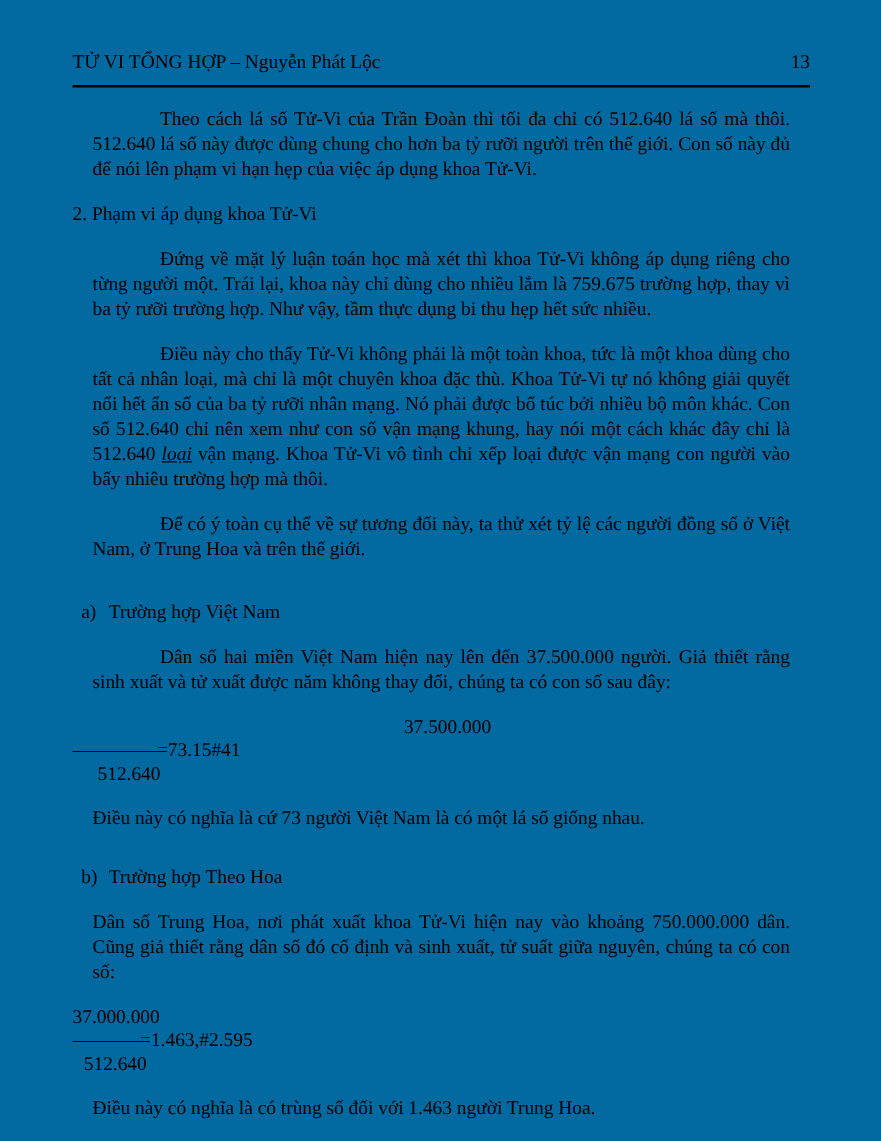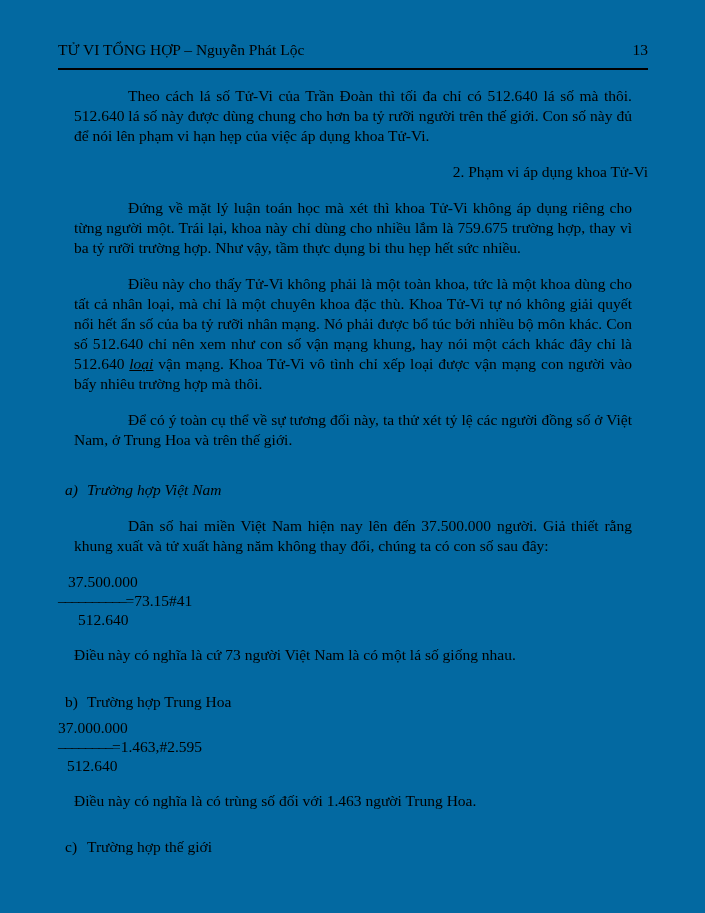--- a/index.html
+++ b/index.html
@@ -35,41 +35,40 @@
     margin: 9px 0 6px 0;
   }
   p.body-par {
     margin: 16px;
     text-align: justify;
   }
   .indent { text-indent: 54px; }
   .h-section {
     margin: 6px 0 4px 0;
     line-height: 20px;
-    text-align: right;
   }
   .h-case {
     margin: 0;
     line-height: 20px;
   }
   .h-case .marker {
     display: inline-block;
     margin-left: 7px;
     width: 22px;
   }
-  .mt-case-a { margin-top: 30px; font-style: italic; }
+  .mt-case-a { margin-top: 30px; }
   .mt-case-b { margin-top: 27px; }
   .mt-case-c { margin-top: 26px; }
   .mt-par { margin-top: 3px; }
   .mt-par-b { margin-top: 4px; }
   .fraction {
     line-height: 19px;
     margin-top: 4px;
   }
-  .fraction .num-a { padding-left: 10px; }
+  .fraction .num-a { padding-left: 10px; text-align: center; }
   .fraction .den-a { padding-left: 20px; }
   .fraction-b { margin-top: 6px; }
   .fraction-b .den-b { padding-left: 9px; }
   .bar {
     letter-spacing: -1px;
   }
   .conclusion { margin-top: 5px; }
   .emph {
     font-style: italic;
     text-decoration: underline;
@@ -91,32 +90,33 @@
   <p class="h-section">2. Phạm vi áp dụng khoa Tử-Vi</p>
 
   <p class="body-par indent">Đứng về mặt lý luận toán học mà xét thì khoa Tử-Vi không áp dụng riêng cho từng người một. Trái lại, khoa này chỉ dùng cho nhiều lắm là 759.675 trường hợp, thay vì ba tỷ rưỡi trường hợp. Như vậy, tầm thực dụng bi thu hẹp hết sức nhiều.</p>
 
   <p class="body-par indent"><span>Điều này cho thấy Tử-Vi không phải là một toàn khoa, tức là một khoa dùng cho tất cả nhân loại, mà chỉ là một chuyên khoa đặc thù. Khoa Tử-Vi tự nó không giải quyết nổi hết ẩn số của ba tỷ rưỡi nhân mạng. Nó phải được bổ túc bởi nhiều bộ môn khác. Con số 512.640 chỉ nên xem như con số vận mạng khung, hay nói một cách khác đây chỉ là 512.640 </span><span class="emph">loại</span><span> vận mạng. Khoa Tử-Vi vô tình chỉ xếp loại được vận mạng con người vào bấy nhiêu trường hợp mà thôi.</span></p>
 
   <p class="body-par indent">Để có ý toàn cụ thể về sự tương đối này, ta thử xét tỷ lệ các người đồng số ở Việt Nam, ở Trung Hoa và trên thế giới.</p>
 
   <p class="h-case mt-case-a"><span class="marker">a)</span><span>Trường hợp Việt Nam</span></p>
 
-  <p class="body-par indent mt-par">Dân số hai miền Việt Nam hiện nay lên đến 37.500.000 người. Giả thiết rằng khung xuất và tử xuất hàng năm không thay đổi, chúng ta có con số sau đây:</p>
+  <p class="body-par indent mt-par">Dân số hai miền Việt Nam hiện nay lên đến 37.500.000 người. Giả thiết rằng sinh xuất và tử xuất được năm không thay đổi, chúng ta có con số sau đây:</p>
 
   <div class="fraction">
     <div class="num-a">37.500.000</div>
     <div><span class="bar">––––––––––</span><span>=73.15#41</span></div>
     <div class="den-a">512.640</div>
   </div>
 
   <p class="body-par conclusion">Điều này có nghĩa là cứ 73 người Việt Nam là có một lá số giống nhau.</p>
 
-  <p class="h-case mt-case-b"><span class="marker">b)</span><span>Trường hợp Trung Hoa</span></p>
+  <p class="h-case mt-case-b"><span class="marker">b)</span><span>Trường hợp Theo Hoa</span></p>
 
+  <p class="body-par mt-par-b">Dân số Trung Hoa, nơi phát xuất khoa Tử-Vi hiện nay vào khoảng 750.000.000 dân. Cũng giả thiết rằng dân số đó cố định và sinh xuất, tử suất giữa nguyên, chúng ta có con số:</p>
 
   <div class="fraction fraction-b">
     <div>37.000.000</div>
     <div><span class="bar">––––––––</span><span>=1.463,#2.595</span></div>
     <div class="den-b">512.640</div>
   </div>
 
   <p class="body-par conclusion">Điều này có nghĩa là có trùng số đối với 1.463 người Trung Hoa.</p>
 
   <p class="h-case mt-case-c"><span class="marker">c)</span><span>Trường hợp thế giới</span></p>

